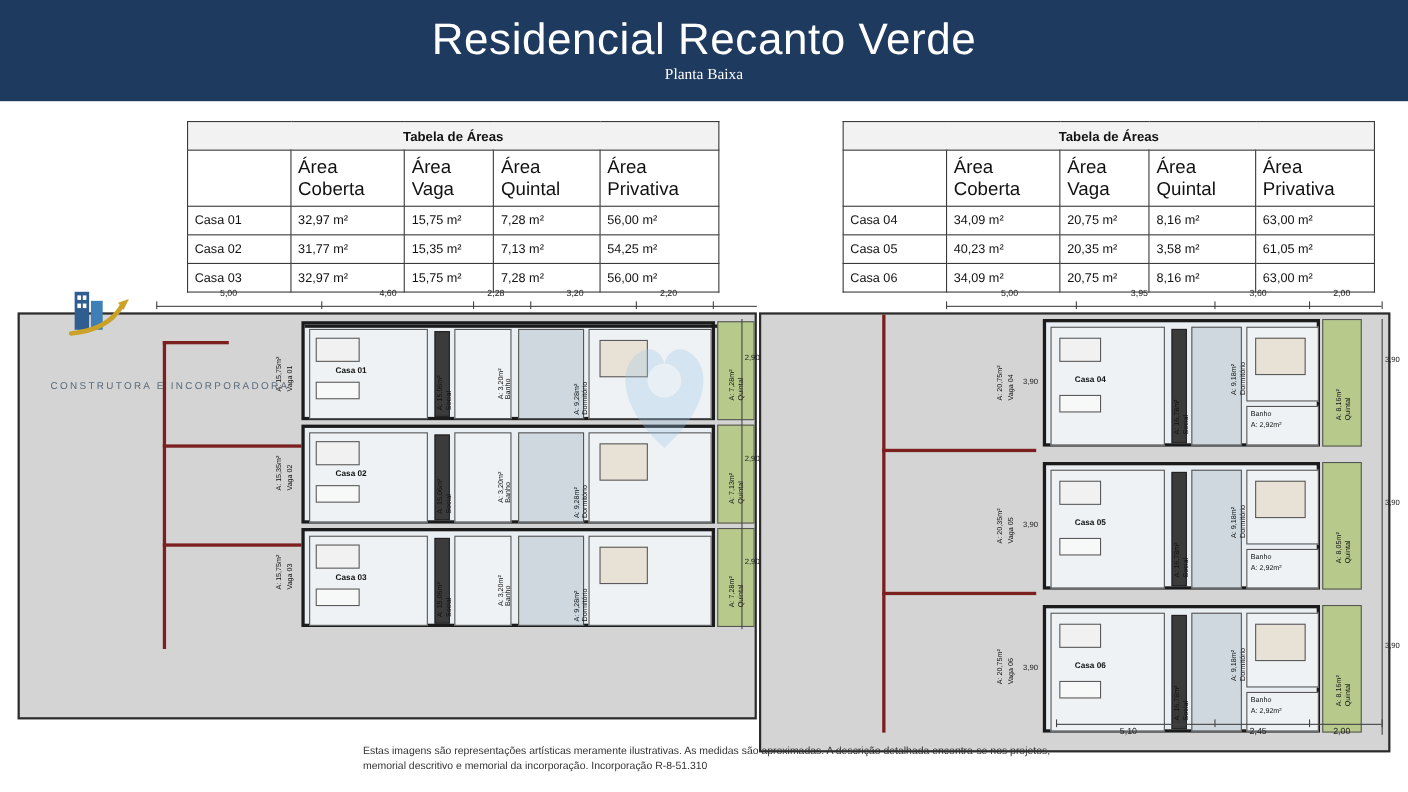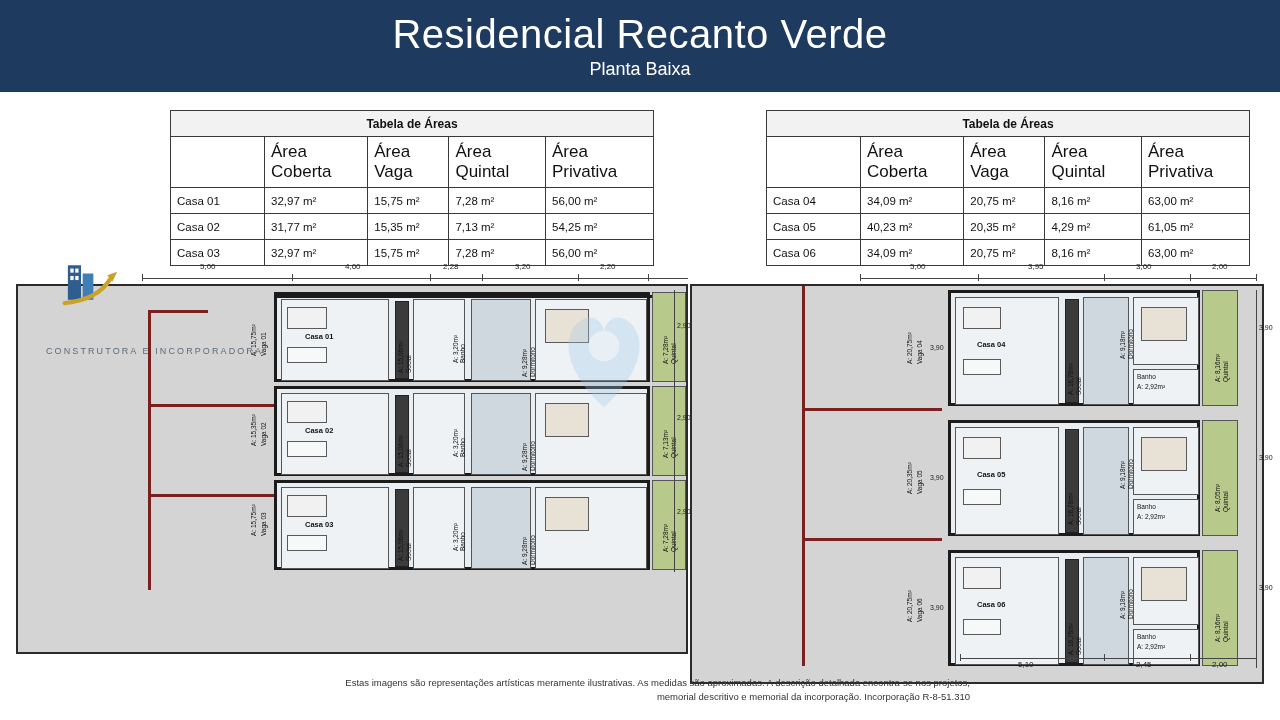--- a/index.html
+++ b/index.html
@@ -15,21 +15,21 @@
   
   .header {
     position: absolute; left: 0; top: 0; width: 1280px; height: 92px;
     background: #1e3a5f;
     color: #ffffff;
     display: flex; flex-direction: column; align-items: center; justify-content: center;
   }
   .header .title {
     font-size: 40px; font-weight: normal; letter-spacing: 0.5px; line-height: 1.05;
   }
-  .header .subtitle { font-size: 18px; margin-top: 4px; }
+  .header .subtitle { font-size: 14px; margin-top: 4px; font-family: Liberation Serif, serif; }
 
   
   .table-wrap { position: absolute; }
   #table-left { left: 170px; top: 110px; width: 484px; }
   #table-right { left: 766px; top: 110px; width: 484px; }
   table.areas {
     width: 100%; border-collapse: collapse;
     font-size: 11.5px; color: #111;
   }
   table.areas th, table.areas td {
@@ -95,21 +95,21 @@
     opacity: 0.30; pointer-events: none;
   }
 
   
   .logo { position: absolute; left: 44px; top: 262px; width: 230px; height: 110px; }
   .logo .name { font-size: 27px; color: #1e3a5f; letter-spacing: 1px; font-weight: bold; }
   .logo .tag { font-size: 9px; color: #5b6b7a; letter-spacing: 2.1px; margin-top: 2px; }
 
   .footnote {
     position: absolute; left: 330px; top: 676px; width: 640px;
-    font-size: 9.5px; color: #333; text-align: right; line-height: 1.5;
+    font-size: 9.5px; color: #333; text-align: left; line-height: 1.5;
   }
 </style>
 </head>
 <body>
 
 <div id="root">
 
   <div class="header">
     <div class="title">Residencial Recanto Verde</div>
     <div class="subtitle">Planta Baixa</div>
@@ -174,21 +174,21 @@
           <td class="casa">Casa 04</td>
           <td>34,09 m²</td>
           <td>20,75 m²</td>
           <td>8,16 m²</td>
           <td>63,00 m²</td>
         </tr>
         <tr>
           <td class="casa">Casa 05</td>
           <td>40,23 m²</td>
           <td>20,35 m²</td>
-          <td>4,29 m²</td>
+          <td>3,58 m²</td>
           <td>61,05 m²</td>
         </tr>
         <tr>
           <td class="casa">Casa 06</td>
           <td>34,09 m²</td>
           <td>20,75 m²</td>
           <td>8,16 m²</td>
           <td>63,00 m²</td>
         </tr>
       </tbody>

